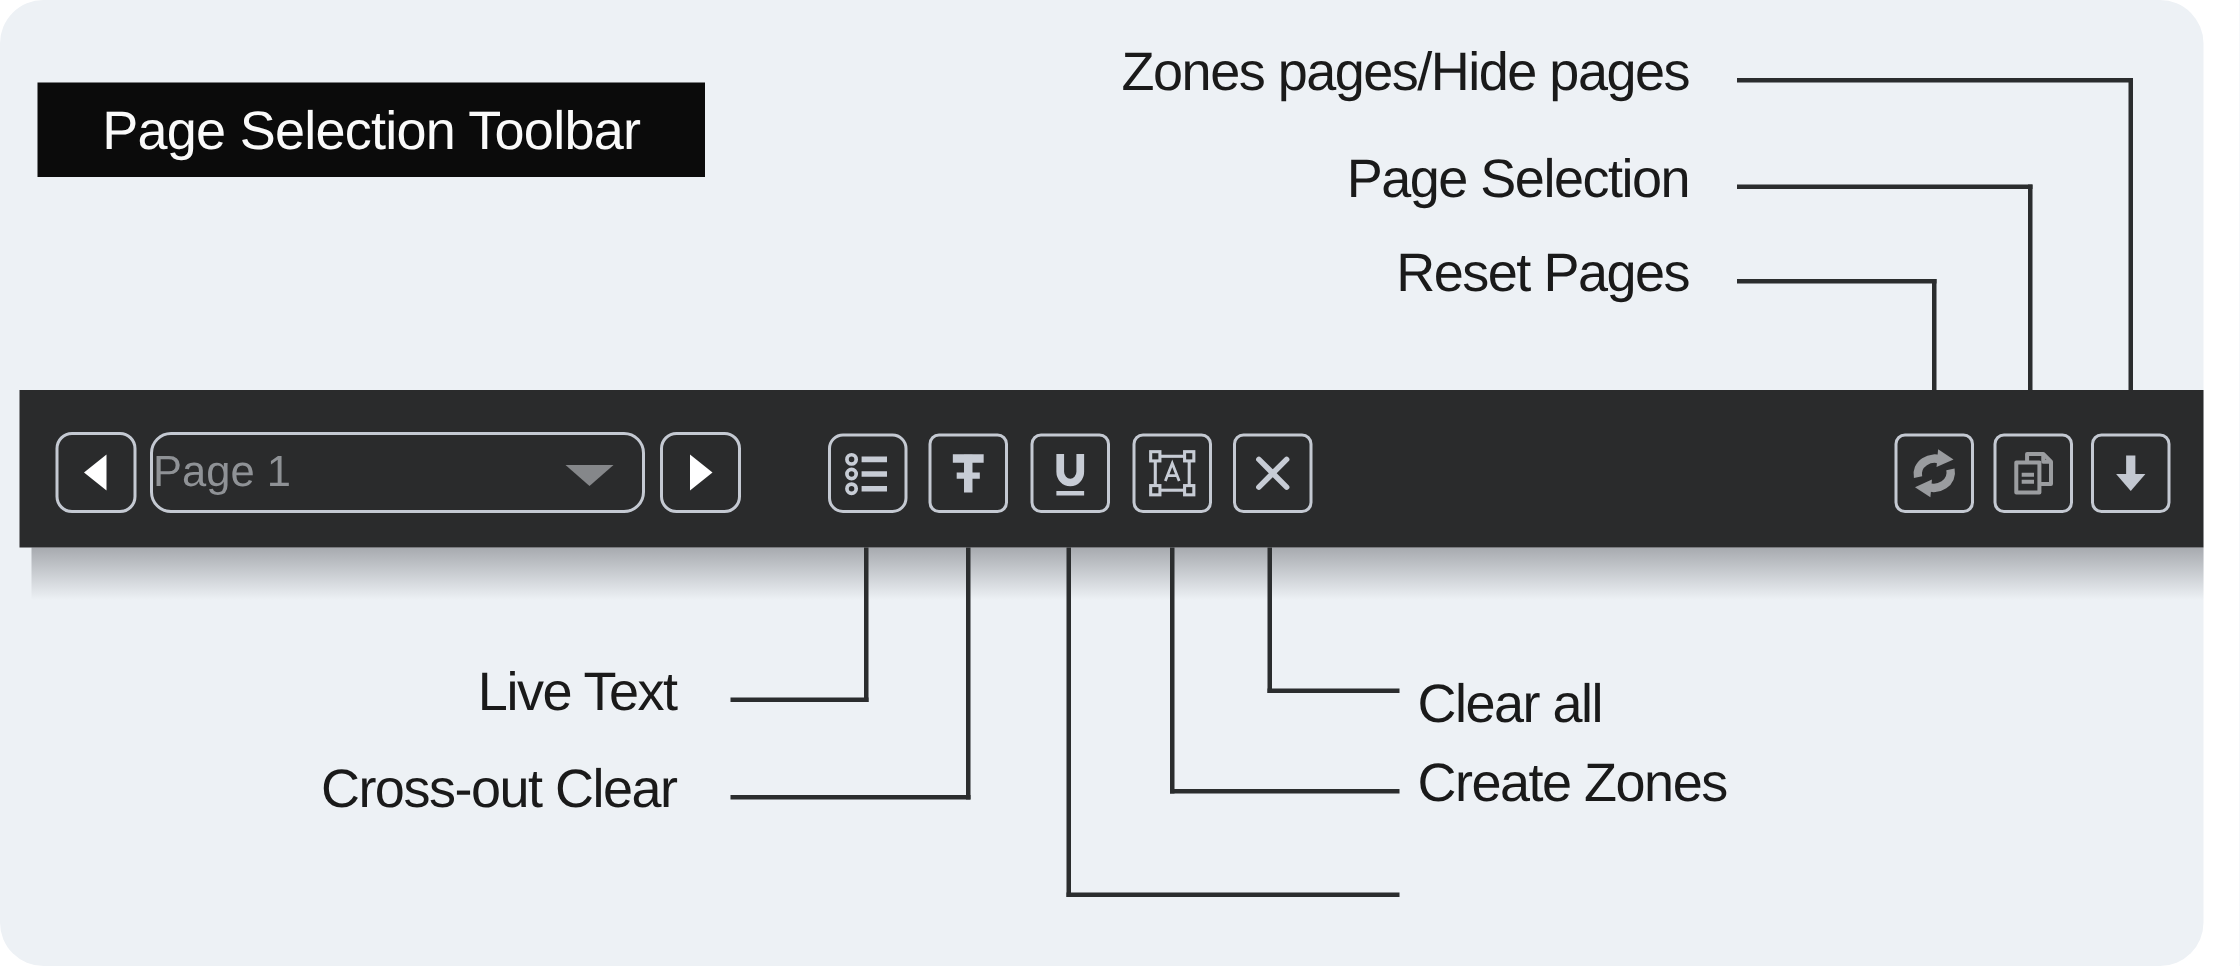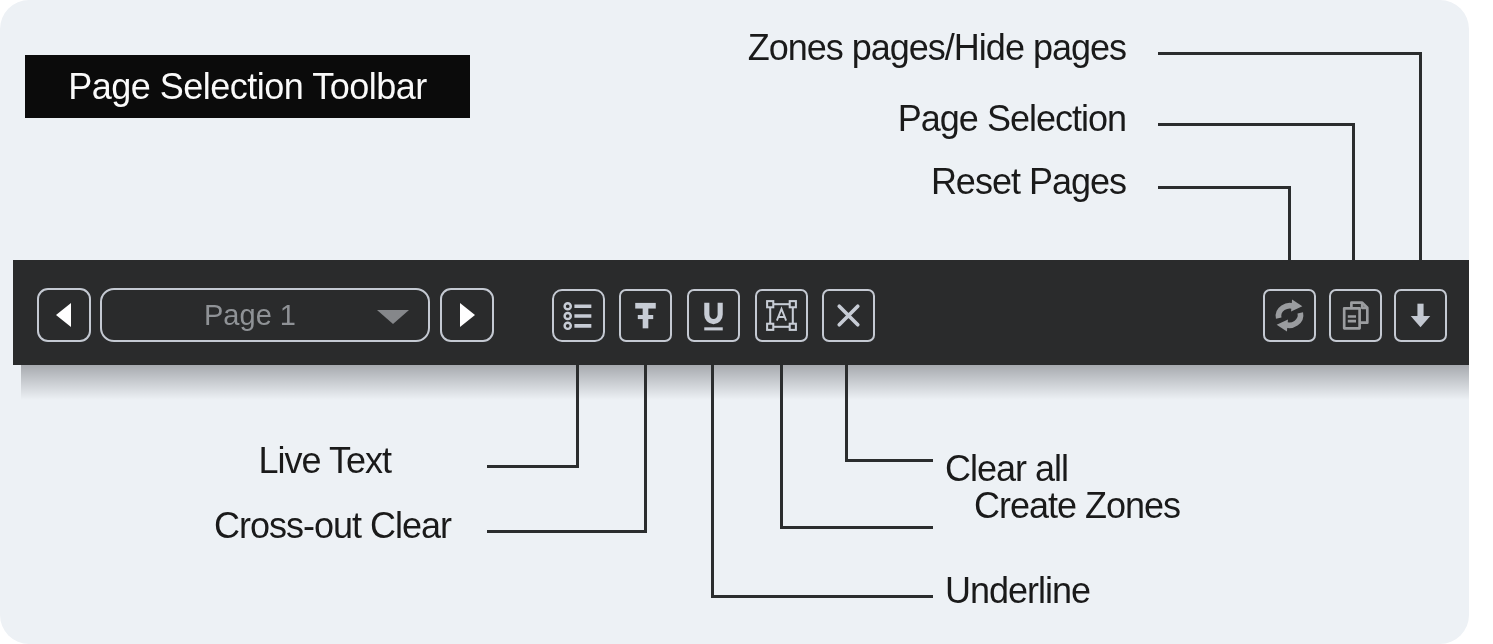--- a/index.html
+++ b/index.html
@@ -28,21 +28,21 @@
   }
   .tb-btn {
     position:absolute; top:28px; width:54px; height:54px; box-sizing:border-box;
     border:2px solid #c4c9d2; border-radius:11px; background:transparent;
     display:flex; align-items:center; justify-content:center; cursor:pointer;
   }
   .tb-btn.sq { top:29px; width:53px; height:53px; border-radius:7px; }
   .dropdown {
     position:absolute; left:87px; top:28px; width:330px; height:54px; box-sizing:border-box;
     border:2px solid #c4c9d2; border-radius:14px; cursor:pointer;
-    display:flex; align-items:center; justify-content:center; padding-right:30px;
+    display:flex; align-items:center; justify-content:flex-start; padding-right:30px;
   }
   .dd-text { font-size:29px; color:#8f9296; white-space:nowrap; }
   .dd-chevron { position:absolute; right:18px; top:19px; }
   .cl { position:absolute; background:#2b2d2e; }
   .callout-label {
     position:absolute; font-size:36px; line-height:44px; letter-spacing:-1px;
     color:#1a1a1a; white-space:nowrap;
   }
   .ar { text-align:right; }
 </style>
@@ -173,20 +173,19 @@
   <div class="cl" style="left:711px; top:595px; width:222px; height:3px;"></div>
   <div class="cl" style="left:780px; top:365px; width:3px; height:164px;"></div>
   <div class="cl" style="left:780px; top:526px; width:153px; height:3px;"></div>
   <div class="cl" style="left:845px; top:365px; width:3px; height:97px;"></div>
   <div class="cl" style="left:845px; top:459px; width:88px; height:3px;"></div>
 
   <div class="callout-label ar" style="right:343px; top:26px;">Zones pages/Hide pages</div>
   <div class="callout-label ar" style="right:343px; top:160px;">Reset Pages</div>
   <div class="callout-label ar" style="right:343px; top:97px;">Page Selection</div>
 
-  <div class="callout-label ar" style="right:1078px; top:439px;">Live Text</div>
+  <div class="callout-label ar" style="right:1018px; top:439px;">Live Text</div>
   <div class="callout-label ar" style="right:1018px; top:504px;">Cross-out Clear</div>
 
   <div class="callout-label" style="left:945px; top:447px;">Clear all</div>
-  <div class="callout-label" style="left:945px; top:484px;margin-left:29px;">Create Zones</div>
-  <div class="callout-label" style="left:945px; top:569px;">Underline</div>
+  <div class="callout-label" style="left:945px; top:500px;">Create Zones</div>
 
 </div>
 
 </body></html>

